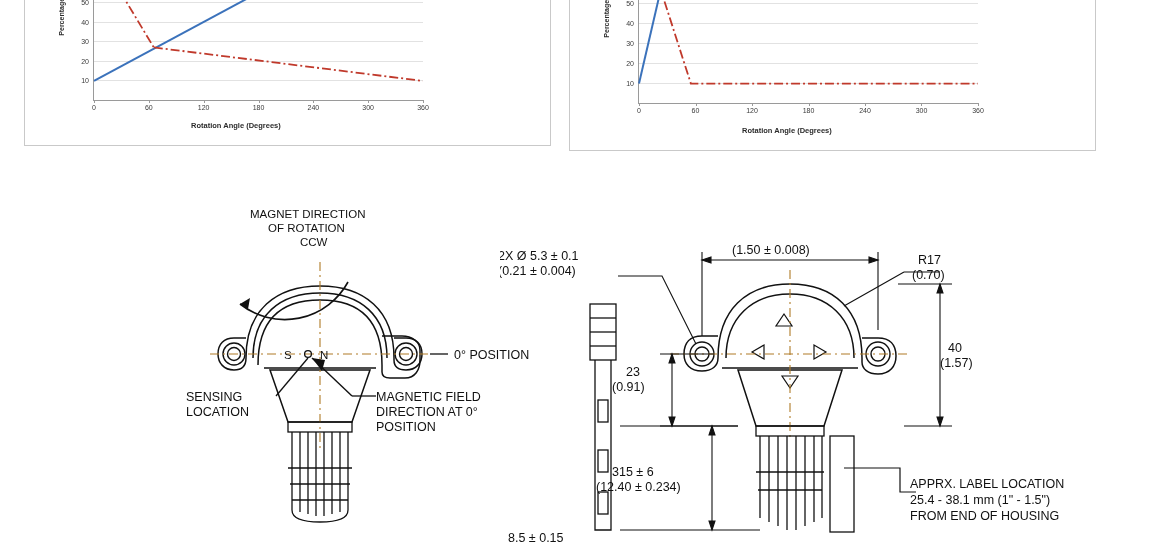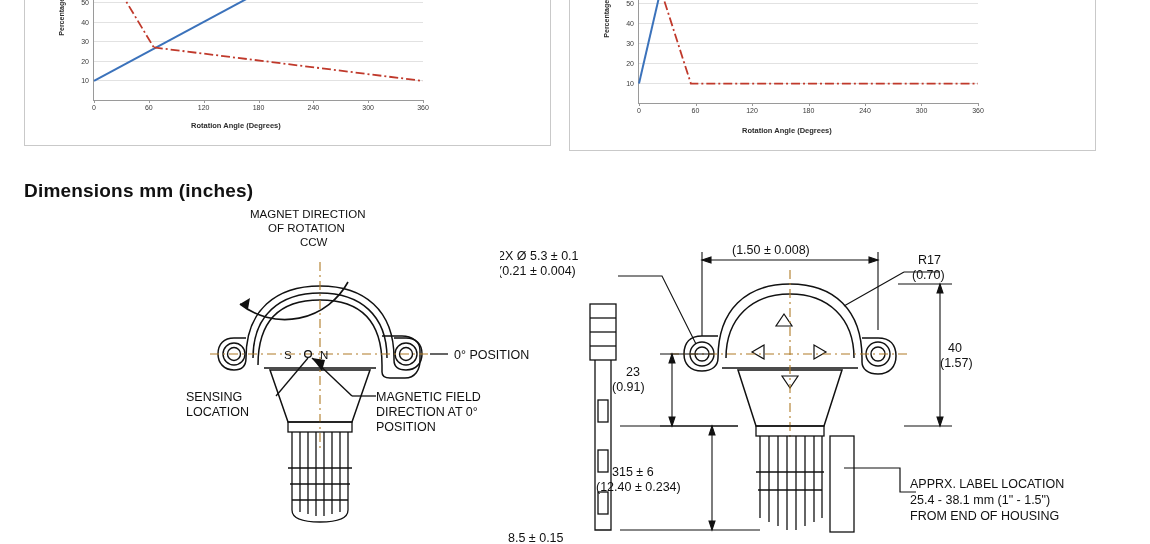--- a/index.html
+++ b/index.html
@@ -183,21 +183,20 @@
 
           <polyline points="10,-10 52,120.9 340,120.9" fill="none" stroke="#c0392b" stroke-width="1.8" stroke-dasharray="9,3,2,3"></polyline>
         </svg>
       </div>
 
       <div class="xlabel">Rotation Angle (Degrees)</div>
 
     </div>
   </div>
 
-  <div id="dims-heading">Dimensions mm (inches)</div>
 
   <div class="drawing" id="drawing-left">
     <svg width="370" height="334" viewBox="0 0 370 334">
 
       <text class="dwg-text" x="70" y="18">MAGNET DIRECTION</text>
       <text class="dwg-text" x="88" y="32">OF ROTATION</text>
       <text class="dwg-text" x="120" y="46">CCW</text>
 
       <path d="M168 82 A72 72 0 0 1 60 104" fill="none" stroke="#111" stroke-width="1.6"></path>
       <path d="M60 104 l10 -6 l-2 11 z" fill="#111"></path>

